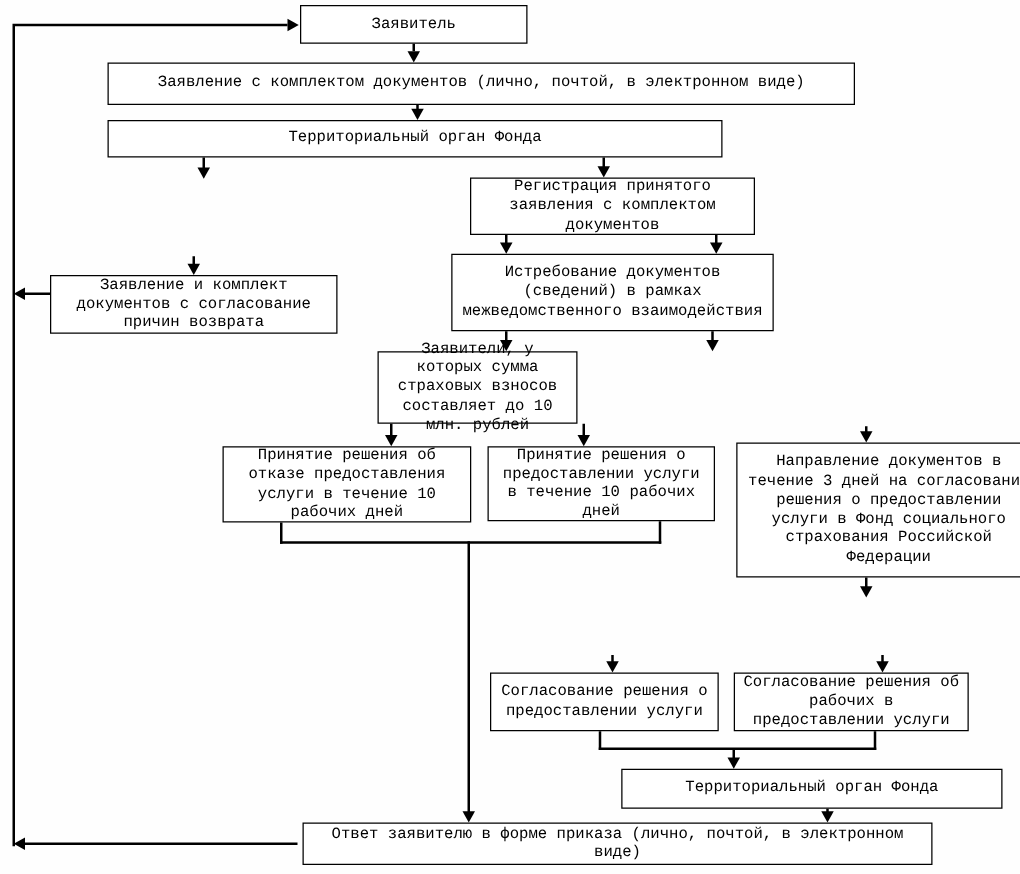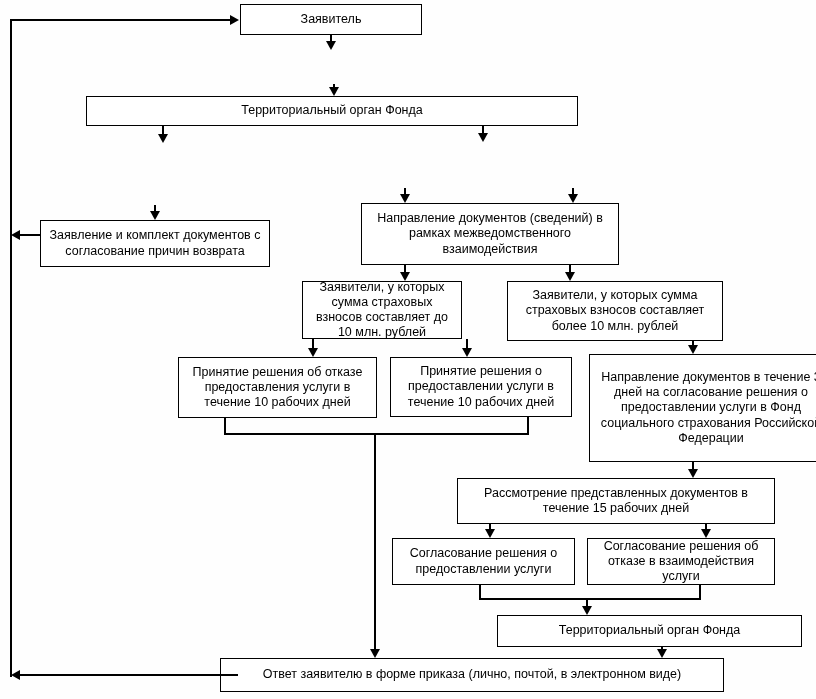--- a/index.html
+++ b/index.html
@@ -1,20 +1,20 @@
 <!DOCTYPE html>
 <html><head>
 <meta charset="utf-8">
 <style>
   html,body { margin:0; padding:0; background:#ffffff; }
   .canvas {
     position:relative;
     width:816px; height:699px;
     background:#fefefe;
-    font-family:Liberation Sans, sans-serif;
+    font-family:Liberation Mono, monospace;
     color:#000;
     overflow:hidden;
   }
   .node {
     position:absolute;
     box-sizing:border-box;
     border:1.5px solid #000;
     background:#fff;
     display:flex;
     align-items:center;
@@ -38,57 +38,57 @@
         border-left:9px solid #000; }
 </style>
 </head>
 <body>
 
 <div class="canvas">
 
   <div class="node" style="left:240px;top:4px;width:182px;height:31px">
     <span class="lbl">Заявитель</span>
   </div>
+  <div class="node" style="left:86px;top:50px;width:598px;height:34px">
+    <span class="lbl">Заявление с комплектом документов (лично, почтой, в электронном виде)</span>
+  </div>
   <div class="node" style="left:86px;top:96px;width:492px;height:30px">
     <span class="lbl">Территориальный орган Фонда</span>
   </div>
   <div class="node" style="left:40px;top:220px;width:230px;height:47px">
     <span class="lbl">Заявление и комплект документов с согласование причин возврата</span>
   </div>
+  <div class="node" style="left:376px;top:142px;width:228px;height:46px">
+    <span class="lbl">Регистрация принятого заявления с комплектом документов</span>
+  </div>
   <div class="node" style="left:361px;top:203px;width:258px;height:62px">
-    <span class="lbl">Направление документов (сведений) в рамках межведомственного взаимодействия</span>
+    <span class="lbl">Истребование документов (сведений) в рамках межведомственного взаимодействия</span>
   </div>
   <div class="node" style="left:302px;top:281px;width:160px;height:58px">
     <span class="lbl">Заявители, у которых сумма страховых взносов составляет до 10 млн. рублей</span>
-  </div>
-  <div class="node" style="left:507px;top:281px;width:216px;height:60px">
-    <span class="lbl">Заявители, у которых сумма страховых взносов составляет более 10 млн. рублей</span>
   </div>
   <div class="node" style="left:178px;top:357px;width:199px;height:61px">
     <span class="lbl">Принятие решения об отказе предоставления услуги в течение 10 рабочих дней</span>
   </div>
   <div class="node" style="left:390px;top:357px;width:182px;height:60px">
     <span class="lbl">Принятие решения о предоставлении услуги в течение 10 рабочих дней</span>
   </div>
   <div class="node" style="left:589px;top:354px;width:244px;height:108px">
     <span class="lbl">Направление документов в течение 3 дней на согласование решения о предоставлении услуги в Фонд социального страхования Российской Федерации</span>
   </div>
-  <div class="node" style="left:457px;top:478px;width:318px;height:46px">
-    <span class="lbl">Рассмотрение представленных документов в течение 15 рабочих дней</span>
-  </div>
   <div class="node" style="left:392px;top:538px;width:183px;height:47px">
     <span class="lbl">Согласование решения о предоставлении услуги</span>
   </div>
   <div class="node" style="left:587px;top:538px;width:188px;height:47px">
-    <span class="lbl">Согласование решения об отказе в взаимодействия услуги</span>
+    <span class="lbl">Согласование решения об рабочих в предоставлении услуги</span>
   </div>
   <div class="node" style="left:497px;top:615px;width:305px;height:32px">
     <span class="lbl">Территориальный орган Фонда</span>
   </div>
-  <div class="node" style="left:220px;top:658px;width:504px;height:34px">
+  <div class="node" style="left:242px;top:658px;width:504px;height:34px">
     <span class="lbl">Ответ заявителю в форме приказа (лично, почтой, в электронном виде)</span>
   </div>
 
   <div class="lv" style="left:10px;top:19px;height:658px"></div>
   <div class="lh" style="left:12px;top:19px;width:218px"></div>
   <div class="ar" style="left:230px;top:15px"></div>
   <div class="lh" style="left:19px;top:674px;width:219px"></div>
   <div class="al" style="left:11px;top:670px"></div>
   <div class="lh" style="left:19px;top:234px;width:21px"></div>
   <div class="al" style="left:11px;top:230px"></div>

